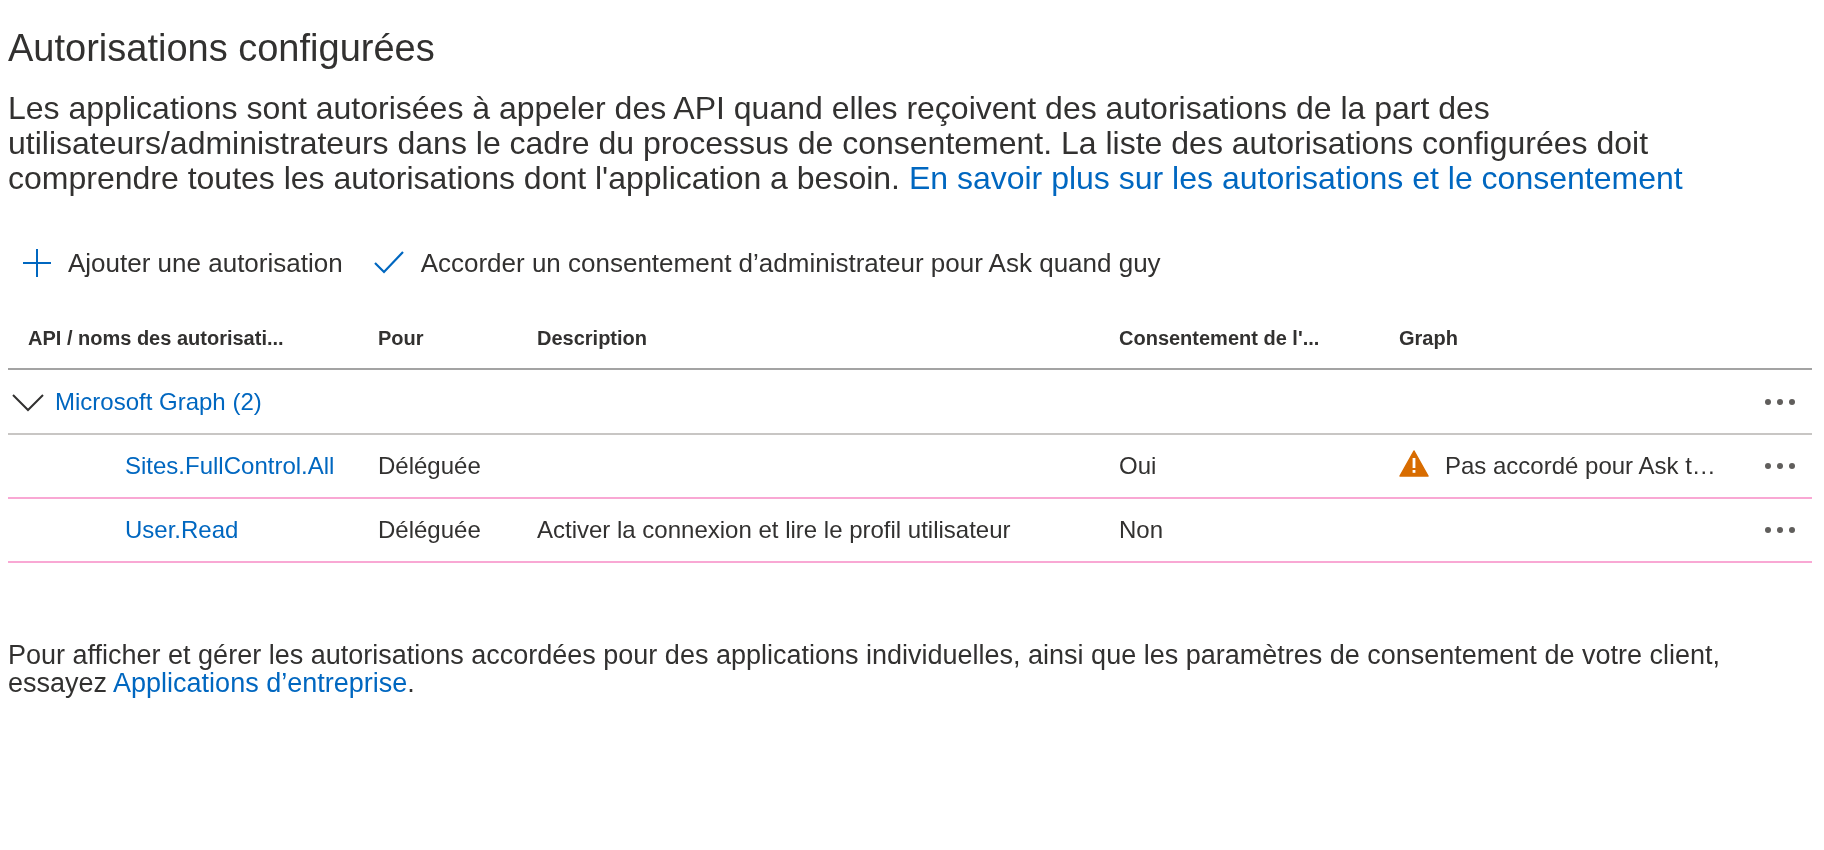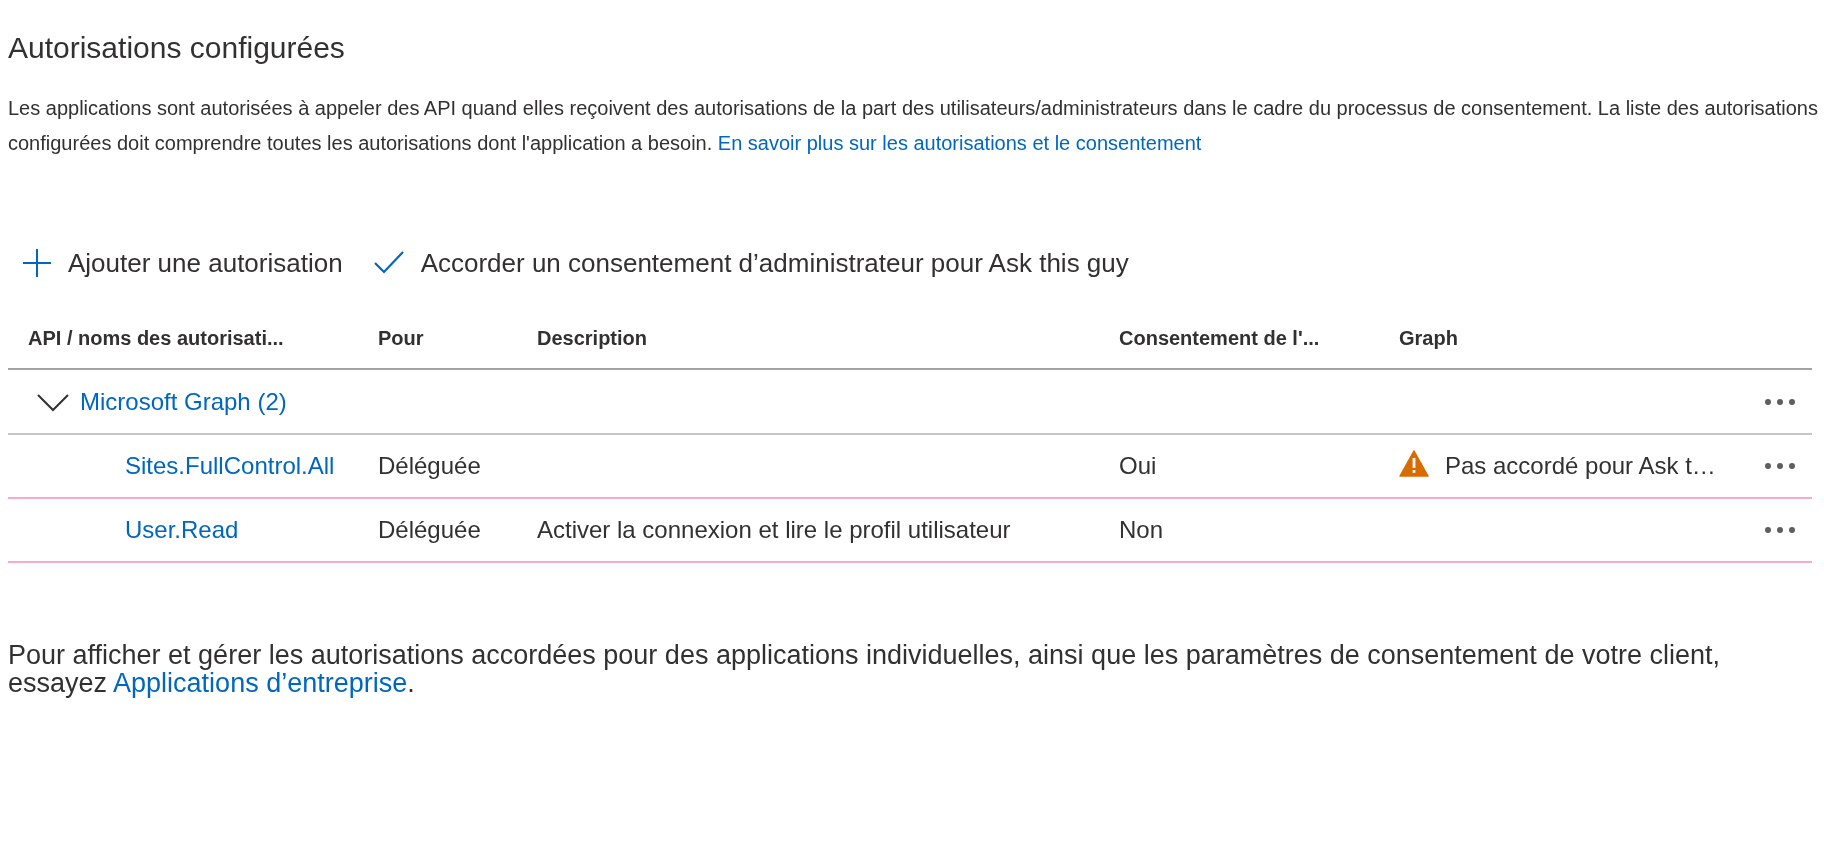--- a/index.html
+++ b/index.html
@@ -4,26 +4,26 @@
 <style>
   html, body { margin: 0; padding: 0; background: #ffffff; }
   body {
     width: 1824px; height: 850px; overflow: hidden; position: relative;
     font-family: "Liberation Sans", "DejaVu Sans", sans-serif;
     color: #323130;
   }
   .page { position: absolute; left: 8px; top: 0; width: 1808px; }
   .title {
     position: absolute; left: 0; top: 30px;
-    font-size: 30px; line-height: 36px; color: #323130; font-weight: 400;
+    font-size: 38px; line-height: 36px; color: #323130; font-weight: 400;
     margin: 0;
   }
   .intro {
     position: absolute; left: 0; top: 91px; width: 1810px;
-    font-size: 20px; line-height: 35px; margin: 0; color: #323130;
+    font-size: 32px; line-height: 35px; margin: 0; color: #323130;
   }
   a, .link { color: #0067c0; text-decoration: none; cursor: pointer; }
   .toolbar {
     position: absolute; left: 14px; top: 245px; height: 36px;
     display: flex; align-items: center; font-size: 26px;
   }
   .tb-btn { display: flex; align-items: center; cursor: pointer; margin-right: 30px; }
   .tb-btn svg { display: block; }
   .tb-btn .lbl { margin-left: 16px; }
 
@@ -36,21 +36,21 @@
   .c-api { left: 20px; }
   .c-api-item { left: 117px; }
   .c-type { left: 370px; }
   .c-desc { left: 529px; width: 575px; text-overflow: ellipsis; }
   .c-cons { left: 1111px; }
   .c-stat { left: 1391px; display: flex; align-items: center; }
   .c-more { left: 1752px; width: 40px; height: 30px; display: flex; align-items: center; justify-content: center; cursor: pointer; }
   .dots { display: flex; gap: 6px; }
   .dots span { width: 6px; height: 6px; border-radius: 50%; background: #605e5c; display: block; }
   .chev { display: inline-flex; align-items: center; margin-right: 10px; cursor: pointer; }
-  .grp-label { display: flex; left: 28px; }
+  .grp-label { display: flex; left: 3px; }
   .stat-text { margin-left: 16px; max-width: 275px; overflow: hidden; white-space: nowrap; text-overflow: ellipsis; }
 
   .footer {
     position: absolute; left: 0; top: 641px; width: 1810px;
     font-size: 27px; line-height: 28px; margin: 0; color: #323130;
   }
 </style>
 </head>
 <body>
 
@@ -67,21 +67,21 @@
           </svg>
       </span>
       <span class="lbl">Ajouter une autorisation</span>
     </div>
     <div class="tb-btn">
       <span>
         <svg width="32" height="26" viewBox="0 0 32 26">
             <path d="M2 13 L11 22 L30 2" stroke="#0067c0" stroke-width="2.2" fill="none"></path>
           </svg>
       </span>
-      <span class="lbl">Accorder un consentement d’administrateur pour Ask this guy</span>
+      <span class="lbl">Accorder un consentement d’administrateur pour Ask quand guy</span>
     </div>
   </div>
 
   <div class="table">
     <div class="row hdr">
       <div class="cell c-api">API / noms des autorisati...</div>
       <div class="cell c-type">Pour</div>
       <div class="cell c-desc">Description</div>
       <div class="cell c-cons">Consentement de l'...</div>
       <div class="cell c-stat">Graph</div>

